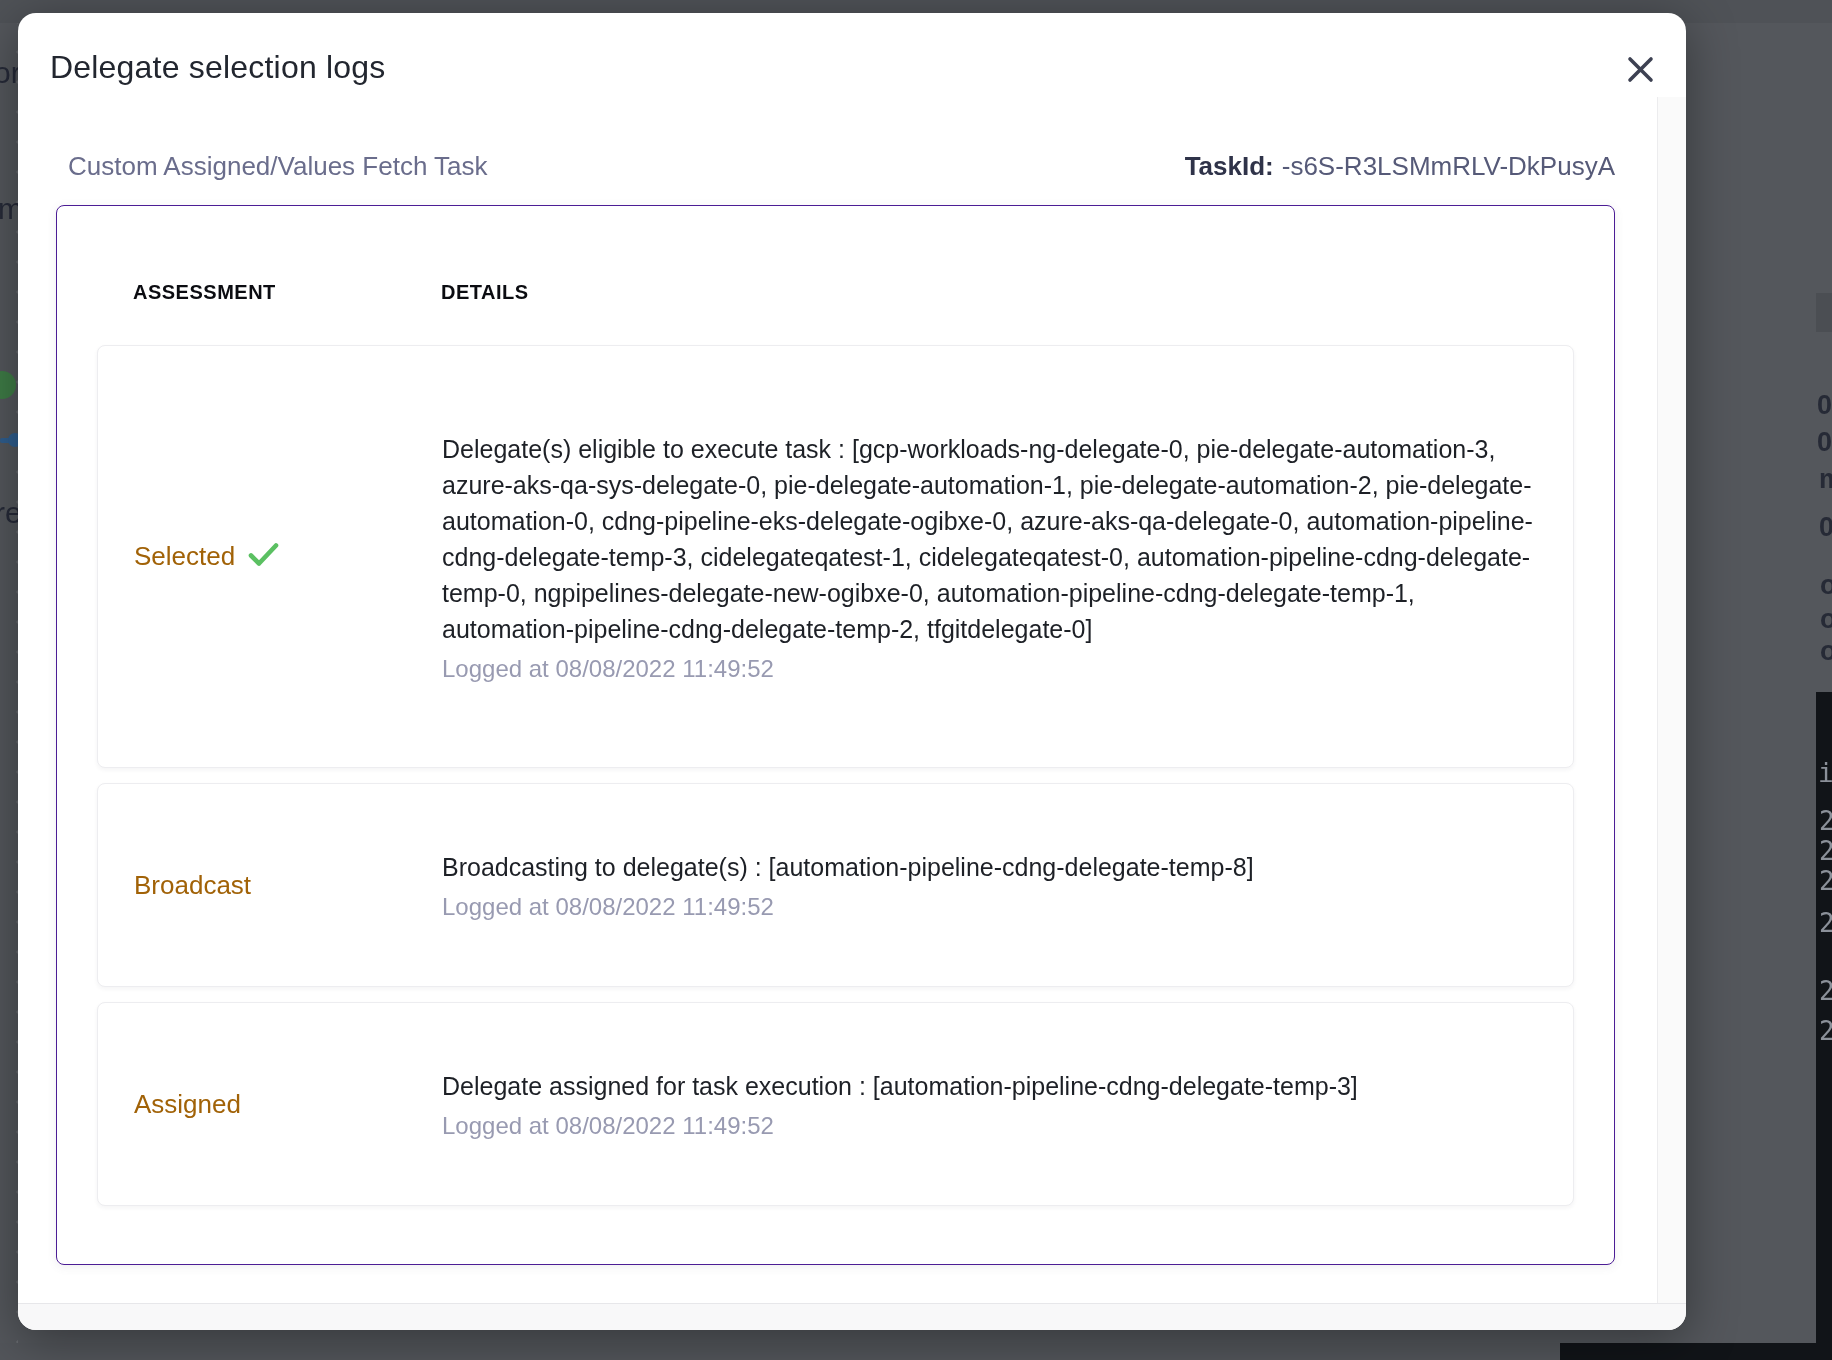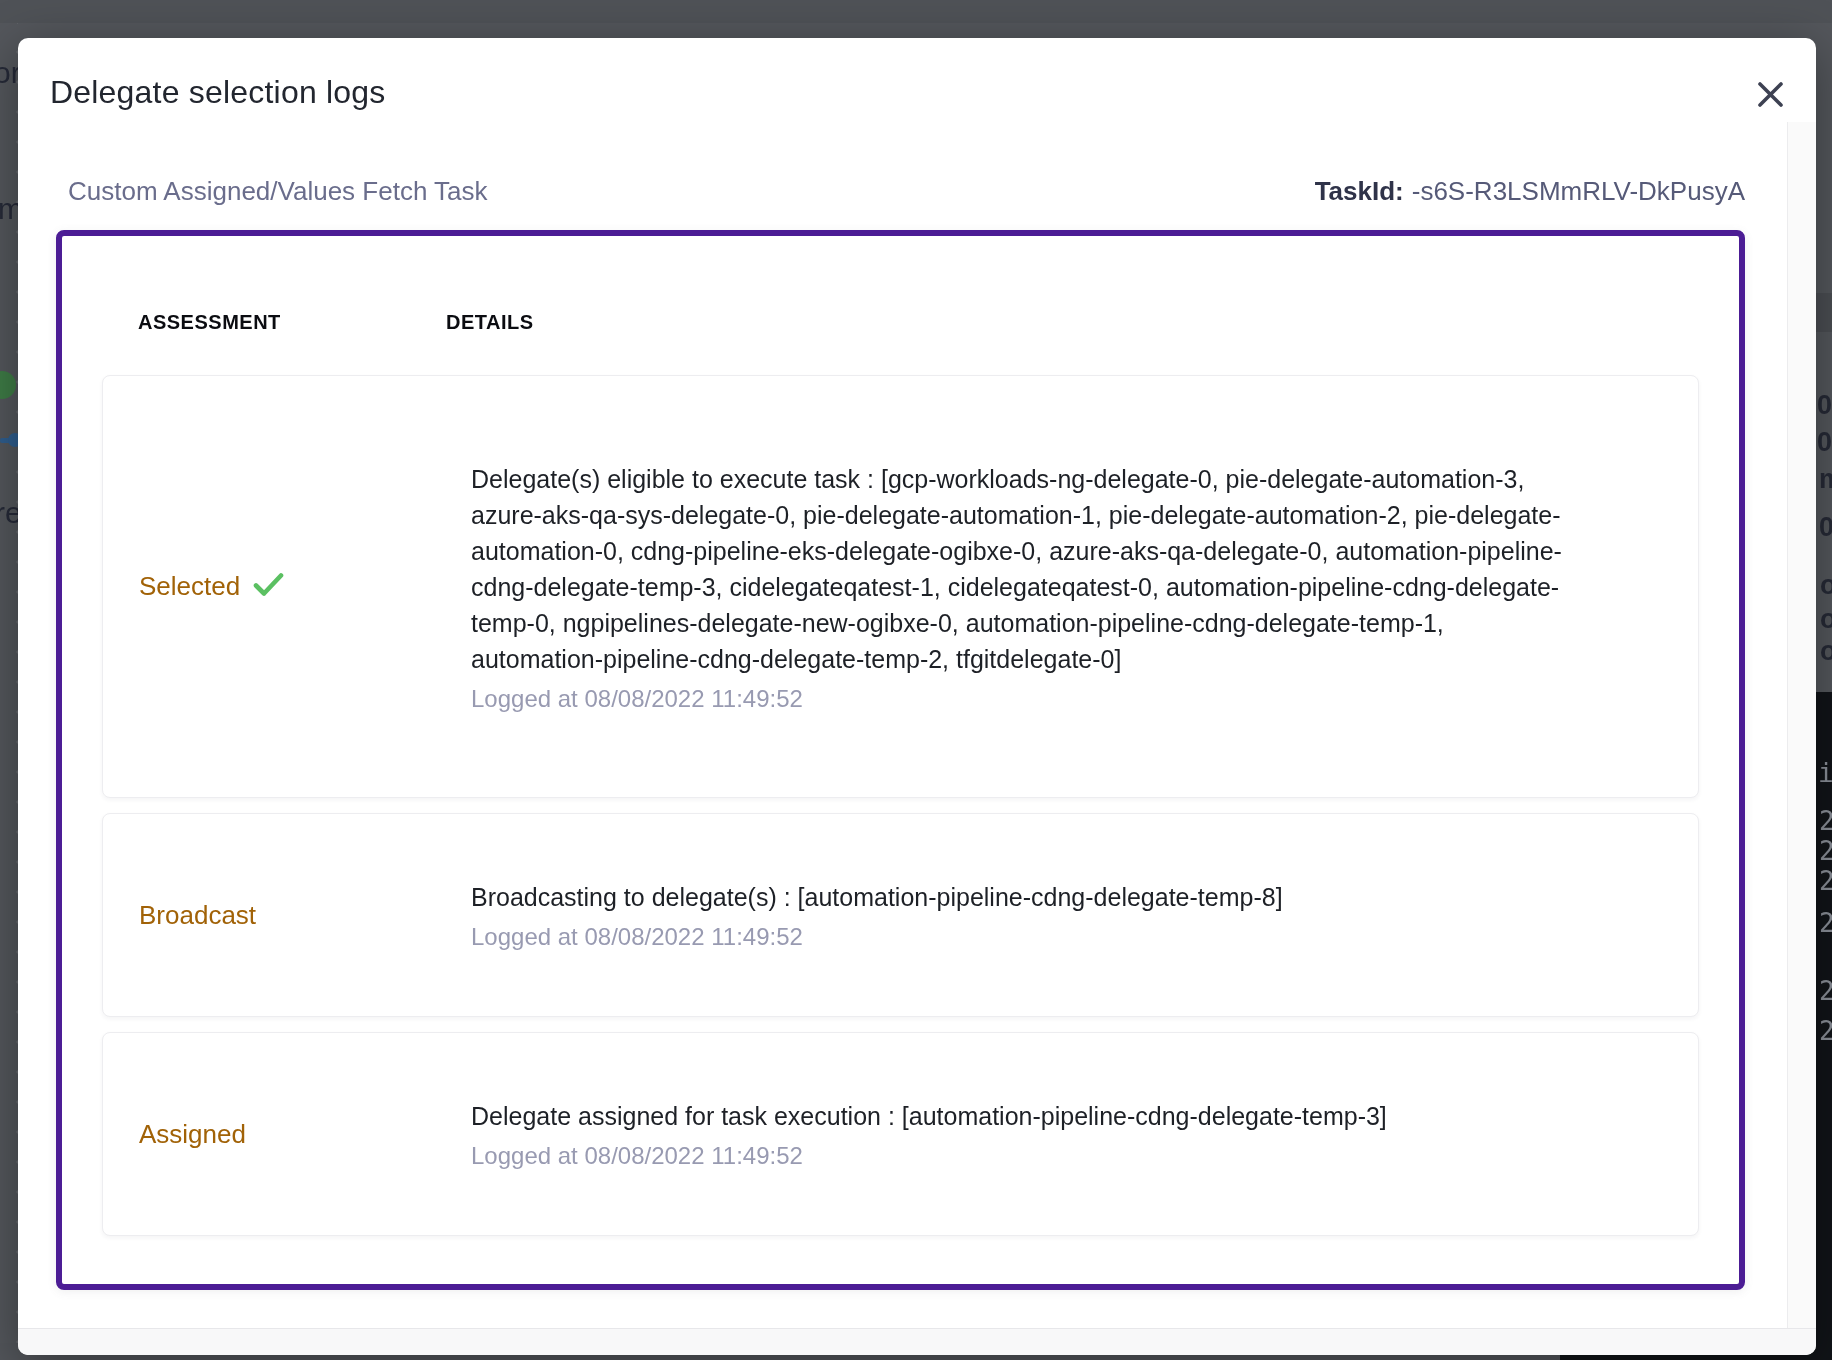--- a/index.html
+++ b/index.html
@@ -23,52 +23,52 @@
     background:#3e7c46; }
   .edge-blue { position:absolute; left:0; top:438px; width:17px; height:5px; background:#2f5e8e; border-radius:2px; }
   .edge-blue-dot { position:absolute; left:8px; top:433px; width:14px; height:14px; border-radius:50%; background:#2f5e8e; }
 
   .frag { position:absolute; white-space:nowrap; line-height:1; }
   .frag.canvas-left  { font-size:30px; color:#262a38; font-weight:400; }
   .frag.panel-right  { font-size:27px; color:#262a36; font-weight:600; }
   .frag.console-right{ font-size:26px; color:#8b9099; font-family:"DejaVu Sans Mono",monospace; }
 
   
-  .modal { position:absolute; left:18px; top:38px; width:1798px; height:1317px;
-    background:#ffffff; border-radius:10px; box-shadow:0 10px 50px rgba(0,0,0,.38);
+  .modal { position:absolute; left:18px; top:13px; width:1668px; height:1317px;
+    background:#ffffff; border-radius:18px; box-shadow:0 10px 50px rgba(0,0,0,.38);
     display:flex; flex-direction:column; overflow:hidden; }
 
   .modal-header { position:relative; flex:0 0 104px; padding:36px 50px 0 32px; }
   .modal-title { font-size:32px; font-weight:500; color:#22262f; letter-spacing:.2px; }
   .close-btn { position:absolute; top:36px; right:24px; width:44px; height:44px;
     background:none; border:none; cursor:pointer; display:flex; align-items:center; justify-content:center; }
 
   .modal-body { position:relative; flex:1 1 auto; padding:0 71px 0 38px; overflow:hidden; }
 
   .subtitle-row { display:flex; justify-content:space-between; align-items:baseline;
     padding-left:12px; margin-top:34px; }
   .task-name { font-size:26px; color:#6a6d8c; }
   .task-id { font-size:26px; color:#565a78;text-align:right; }
   .task-id b { font-weight:700; color:#2f3349; margin-right:8px; }
 
-  .logs-panel { margin-top:23px; background:#fff; border:6px solid #4c1d95; border-radius:8px;
+  .logs-panel { margin-top:23px; background:#fff; border:1px solid #4c1d95; border-radius:8px;
     box-shadow:0 2px 10px rgba(96,97,112,.10); padding:75px 40px 56px 40px; height:1060px; }
 
   .table-head { display:flex; padding-left:36px; margin-bottom:41px; }
   .th { font-size:20px; font-weight:700; color:#0b0c11; letter-spacing:.5px; }
   .col-a { width:308px; flex:0 0 308px; }
 
   .assessment-row { display:flex; align-items:center; background:#fff;
     border:1px solid #ededf0; border-radius:8px; box-shadow:0 2px 4px rgba(40,41,61,.05);
     padding:28px 40px 28px 36px; margin-bottom:15px; }
   .assessment-row:nth-child(1) { min-height:423px; }
   .assessment-row:nth-child(2) { min-height:204px; }
   .assessment-row:nth-child(3) { min-height:204px; }
   .row-label { font-size:26px; color:#a16207; display:flex; align-items:center; gap:12px; }
-  .row-details { flex:1 1 auto; max-width:1180px;margin-left:24px; }
+  .row-details { flex:1 1 auto; max-width:1180px; }
   .details-text { font-size:25px; line-height:36px; color:#1d2026; max-width:1100px;
     overflow-wrap:break-word; }
   .logged-at { font-size:24px; color:#989ab1; margin-top:8px; }
   .check-icon { flex:0 0 auto; margin-top:2px; }
 
   .scroll-track { position:absolute; top:84px; right:0; width:29px; bottom:27px;
     background:#fafafa; border-left:1px solid #ececee; }
 
   .modal-footer { flex:0 0 27px; background:#f8f8f9; border-top:1px solid #e7e7ea; }
 </style>

